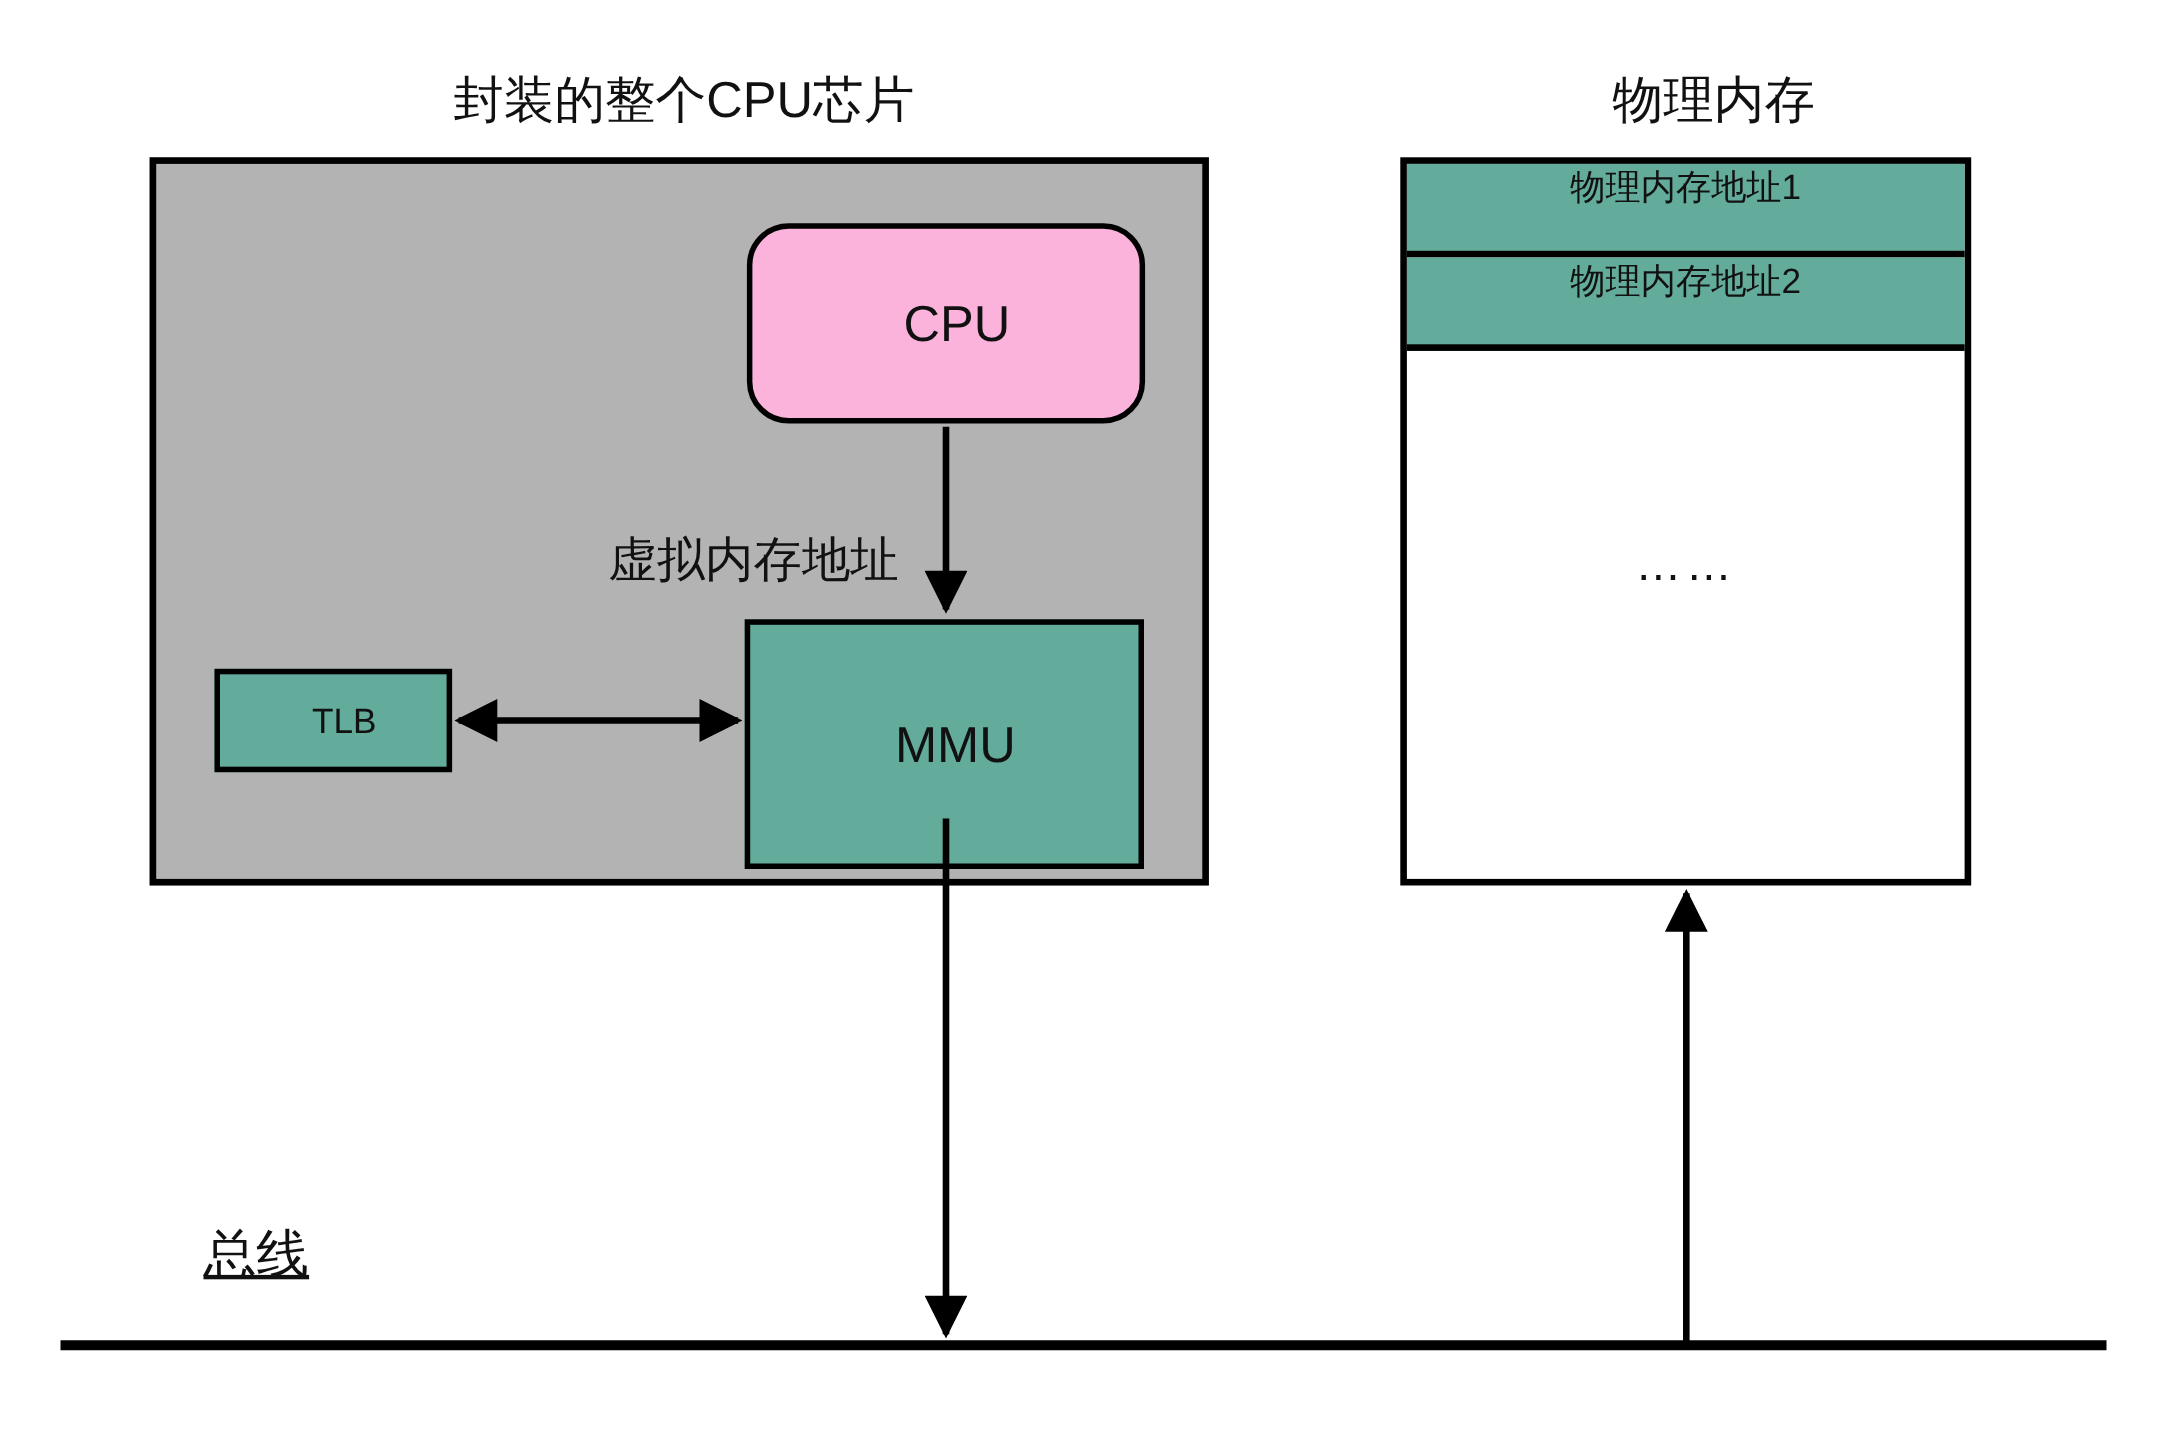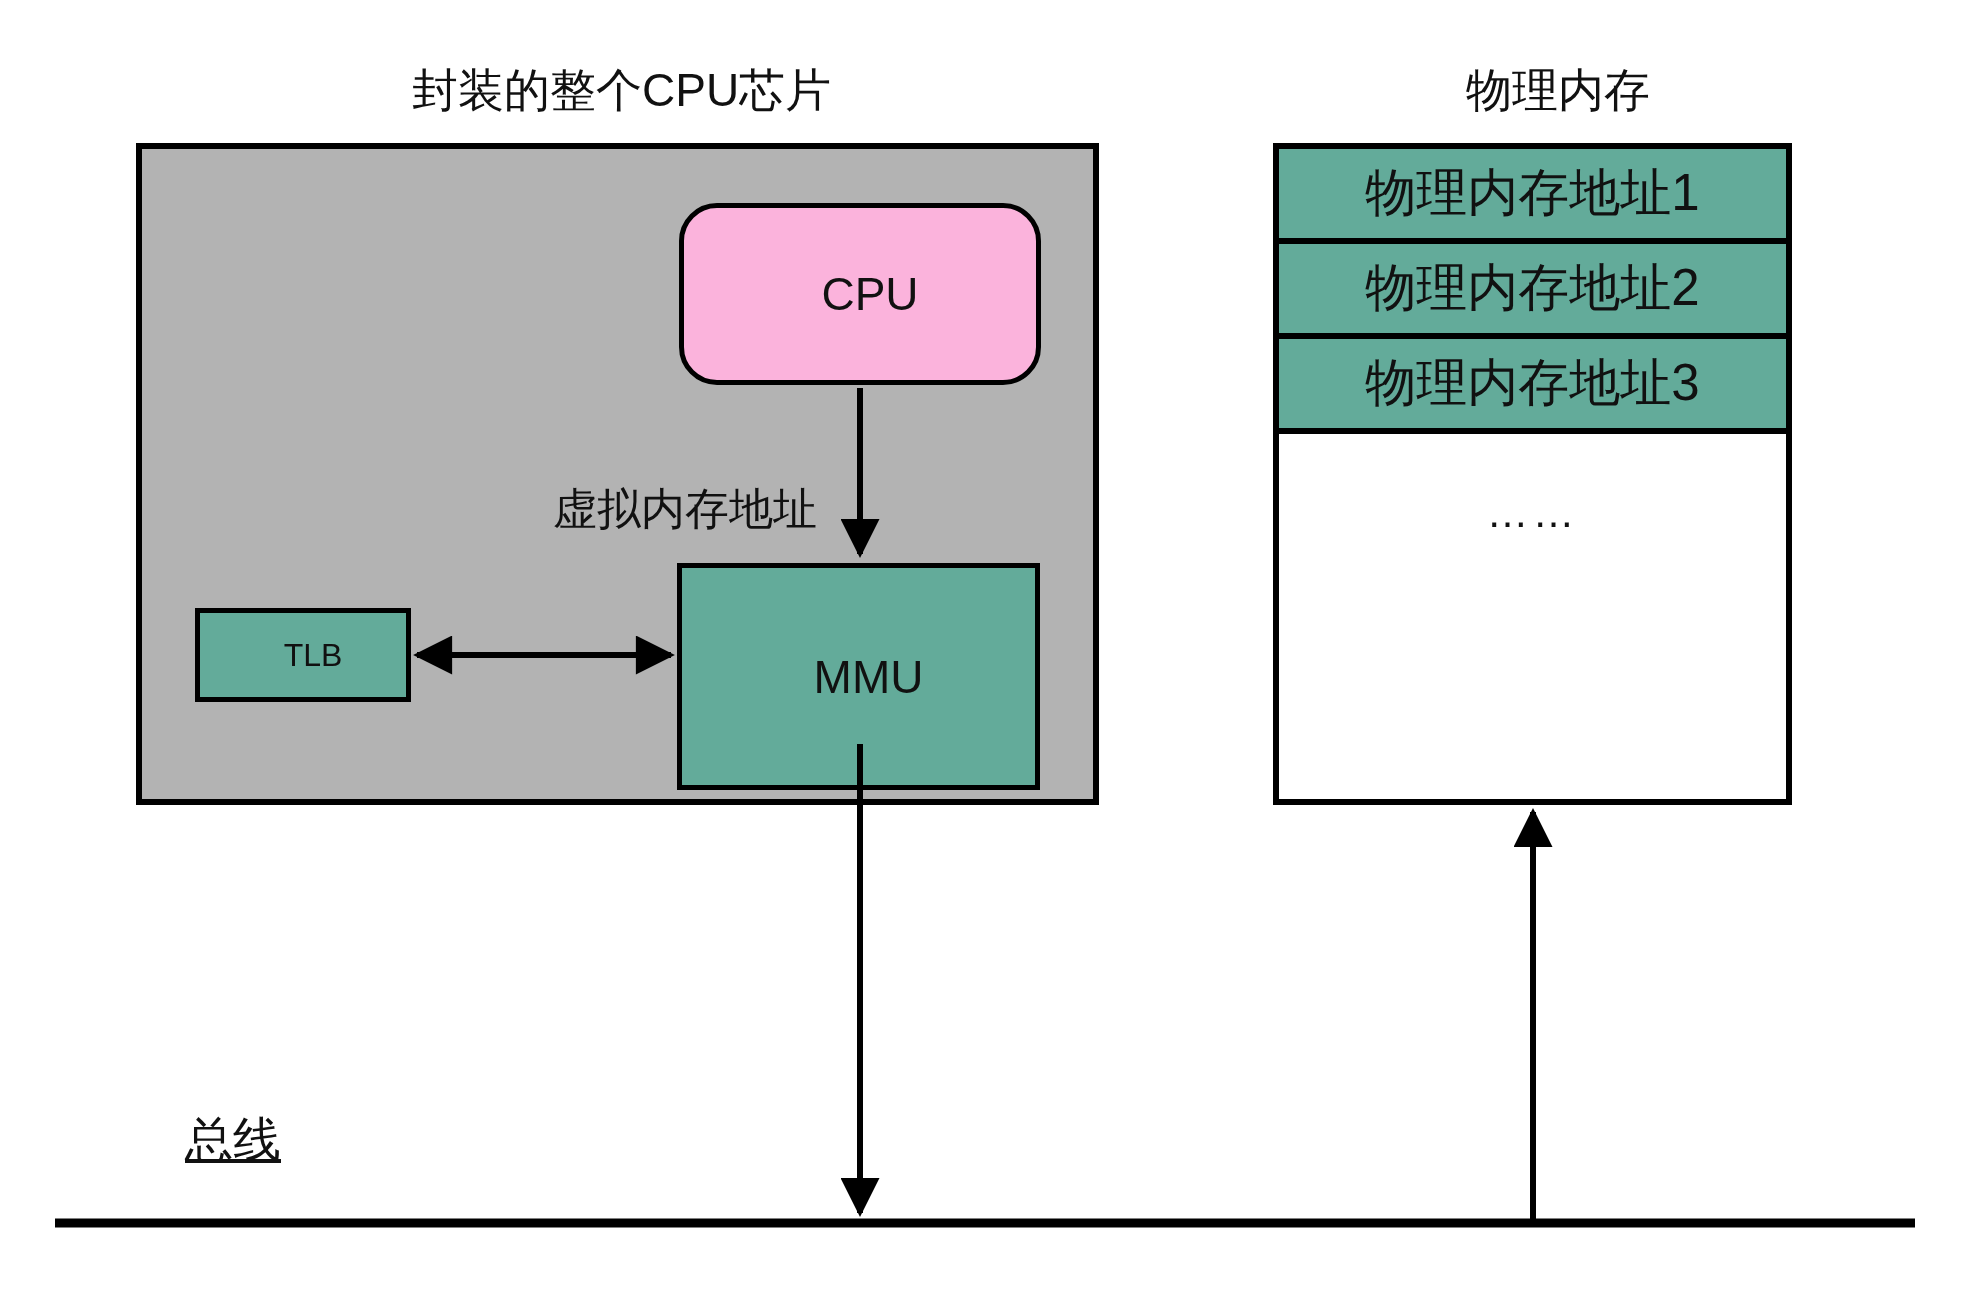--- a/index.html
+++ b/index.html
@@ -34,24 +34,24 @@
   .mmu-box{left:677px;top:563px;width:363px;height:227px;background:var(--teal-fill);font-size:46px;}
   .tlb-box{left:195px;top:608px;width:216px;height:94px;background:var(--teal-fill);font-size:32px;}
 
   .virtual-label{left:553px;top:462px;font-size:44px;margin-top:18px;}
 
   .mem-box{
     left:1273px;top:143px;width:519px;height:662px;box-sizing:border-box;
     background:var(--page-bg);border:6px solid var(--line);
   }
   .mem-row{
-    box-sizing:border-box;height:95px;background:var(--teal-fill);
+    box-sizing:border-box;height:85px;background:var(--teal-fill);
     border-bottom:6px solid var(--line);
-    display:flex;align-items:center;justify-content:center;
-    font-size:51px;color:var(--text);
+    display:flex;justify-content:center;
+    font-size:32px;color:var(--text);
   }
   .mem-ellipsis{
     position:absolute;left:0;top:340px;width:100%;text-align:center;
     font-size:42px;letter-spacing:4px;color:var(--text);
   }
 
   .bus-label{left:185px;top:1108px;font-size:48px;text-decoration:underline;}
   .phys-label{left:935px;top:942px;font-size:40px;line-height:50px;text-align:left;}
 
   svg.overlay{position:absolute;left:0;top:0;width:1969px;height:1300px;pointer-events:none;}
@@ -84,23 +84,20 @@
 
   <div class="abs label virtual-label">虚拟内存地址</div>
 
   <div class="abs mem-box">
     <div class="mem-row">
       <span>物理内存地址1</span>
     </div>
     <div class="mem-row">
       <span>物理内存地址2</span>
     </div>
-    <div class="mem-row">
-      <span>物理内存地址3</span>
-    </div>
     <div class="mem-ellipsis">……</div>
   </div>
 
   <div class="abs label bus-label">总线</div>
 
 
   <svg class="overlay" viewBox="0 0 1969 1300" xmlns="http://www.w3.org/2000/svg">
     <defs>
       <marker id="arrow-end" viewBox="0 0 10 10" refX="9" refY="5" markerWidth="7" markerHeight="6.5" orient="auto">
         <path d="M0,0 L10,5 L0,10 z"></path>

